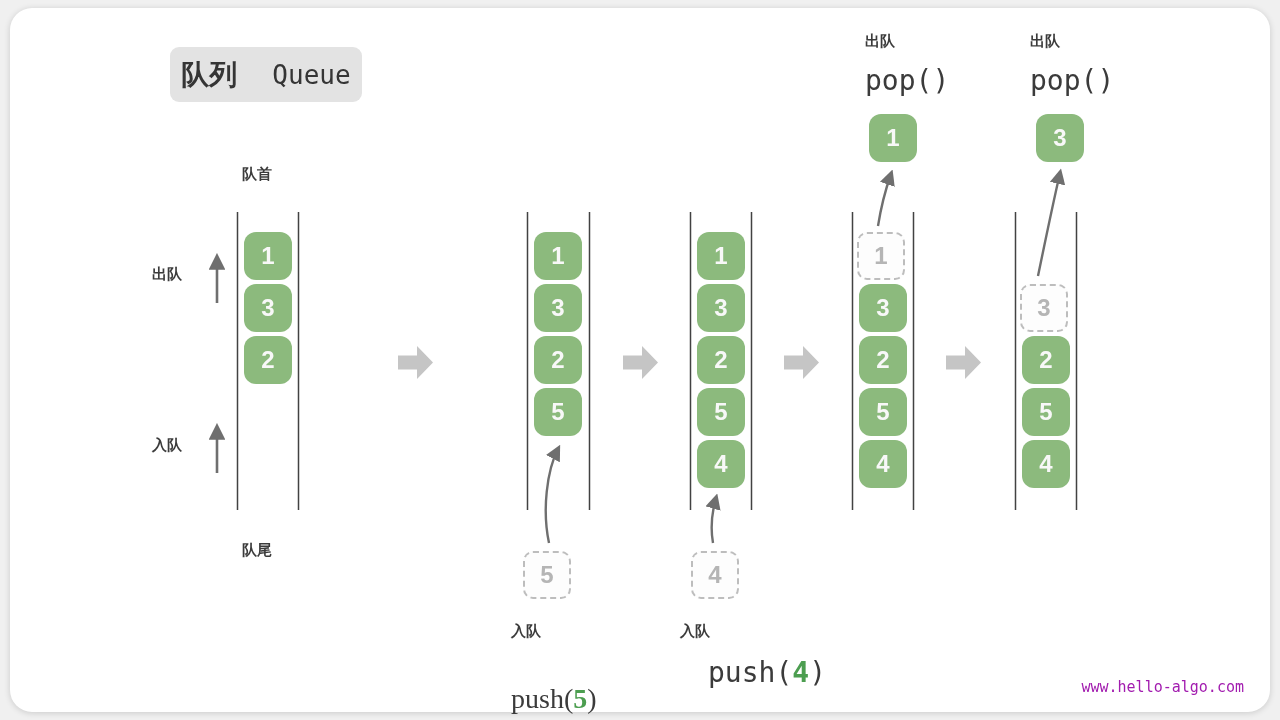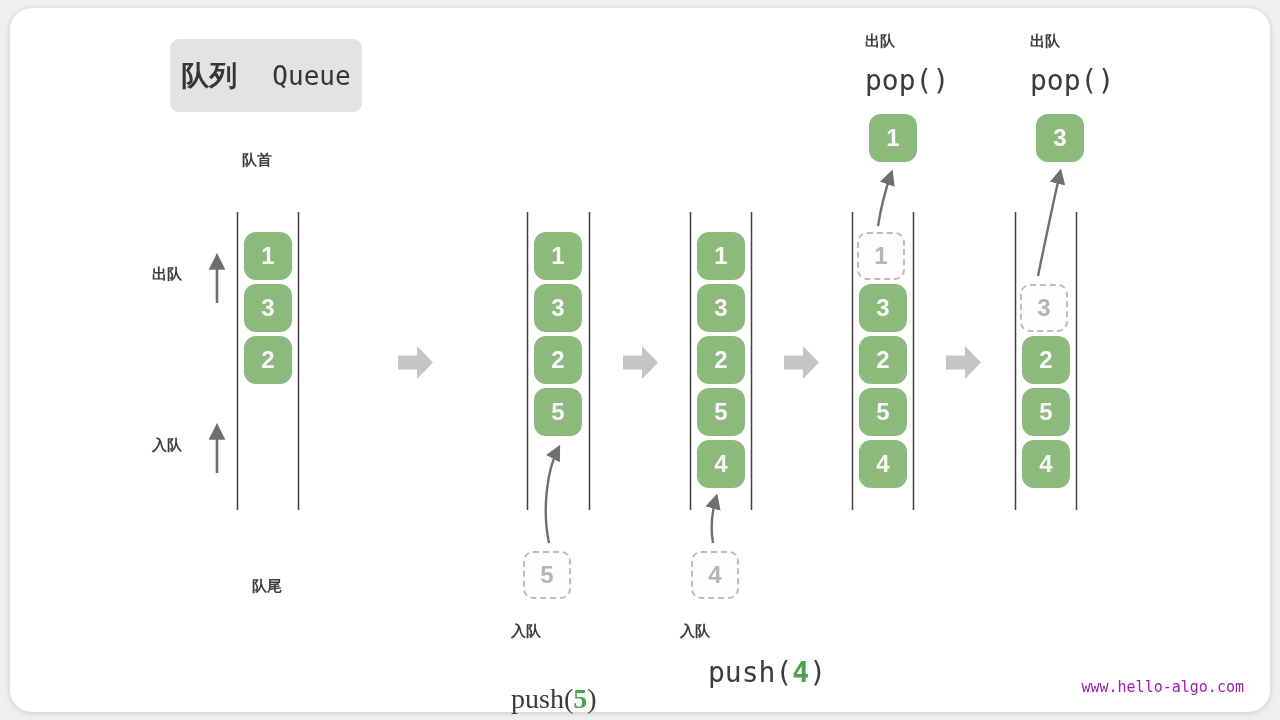--- a/index.html
+++ b/index.html
@@ -12,21 +12,21 @@
   }
   .canvas{position:absolute;left:0;top:0;width:1280px;height:720px;}
   .card{
     position:absolute;left:10px;top:8px;right:10px;bottom:8px;
     background:#ffffff;border-radius:22px;
     box-shadow:0 1px 6px rgba(0,0,0,0.16);
   }
   .overlay{position:absolute;left:0;top:0;width:1280px;height:720px;}
 
   .badge{
-    position:absolute;left:170px;top:39px;width:192px;height:73px;
+    position:absolute;left:170px;top:47px;width:192px;height:55px;
     background:#e3e3e3;border-radius:9px;
     display:flex;align-items:center;justify-content:center;gap:11px;
   }
   .badge .zh{font-size:28px;font-weight:bold;color:#353535;}
   .badge .en{font-family:"DejaVu Sans Mono",monospace;font-size:26px;color:#353535;margin-left:24px;}
 
   .zh-label{
     position:absolute;font-size:15px;font-weight:bold;color:#3b3b3b;
     white-space:nowrap;line-height:1;
   }
@@ -96,22 +96,22 @@
       <path d="M 878 226 C 881 207 885 191 891 174" marker-end="url(#ah)"></path>
       <path d="M 1038 276 C 1045 242 1052 208 1060 173" marker-end="url(#ah)"></path>
     </g>
   </svg>
 
   <div class="badge">
     <span class="zh">队列</span>
     <span class="en">Queue</span>
   </div>
 
-  <div class="zh-label" style="left:242px;top:152px;">队首</div>
-  <div class="zh-label" style="left:252px;top:542px;margin-top:36px;">队尾</div>
+  <div class="zh-label" style="left:242px;top:166px;">队首</div>
+  <div class="zh-label" style="left:242px;top:542px;">队尾</div>
   <div class="zh-label" style="left:152px;top:266px;">出队</div>
   <div class="zh-label" style="left:152px;top:437px;">入队</div>
 
   <div class="cell" style="left:244px;top:232px;">1</div>
   <div class="cell" style="left:244px;top:284px;">3</div>
   <div class="cell" style="left:244px;top:336px;">2</div>
 
   <div class="cell" style="left:534px;top:232px;">1</div>
   <div class="cell" style="left:534px;top:284px;">3</div>
   <div class="cell" style="left:534px;top:336px;">2</div>

